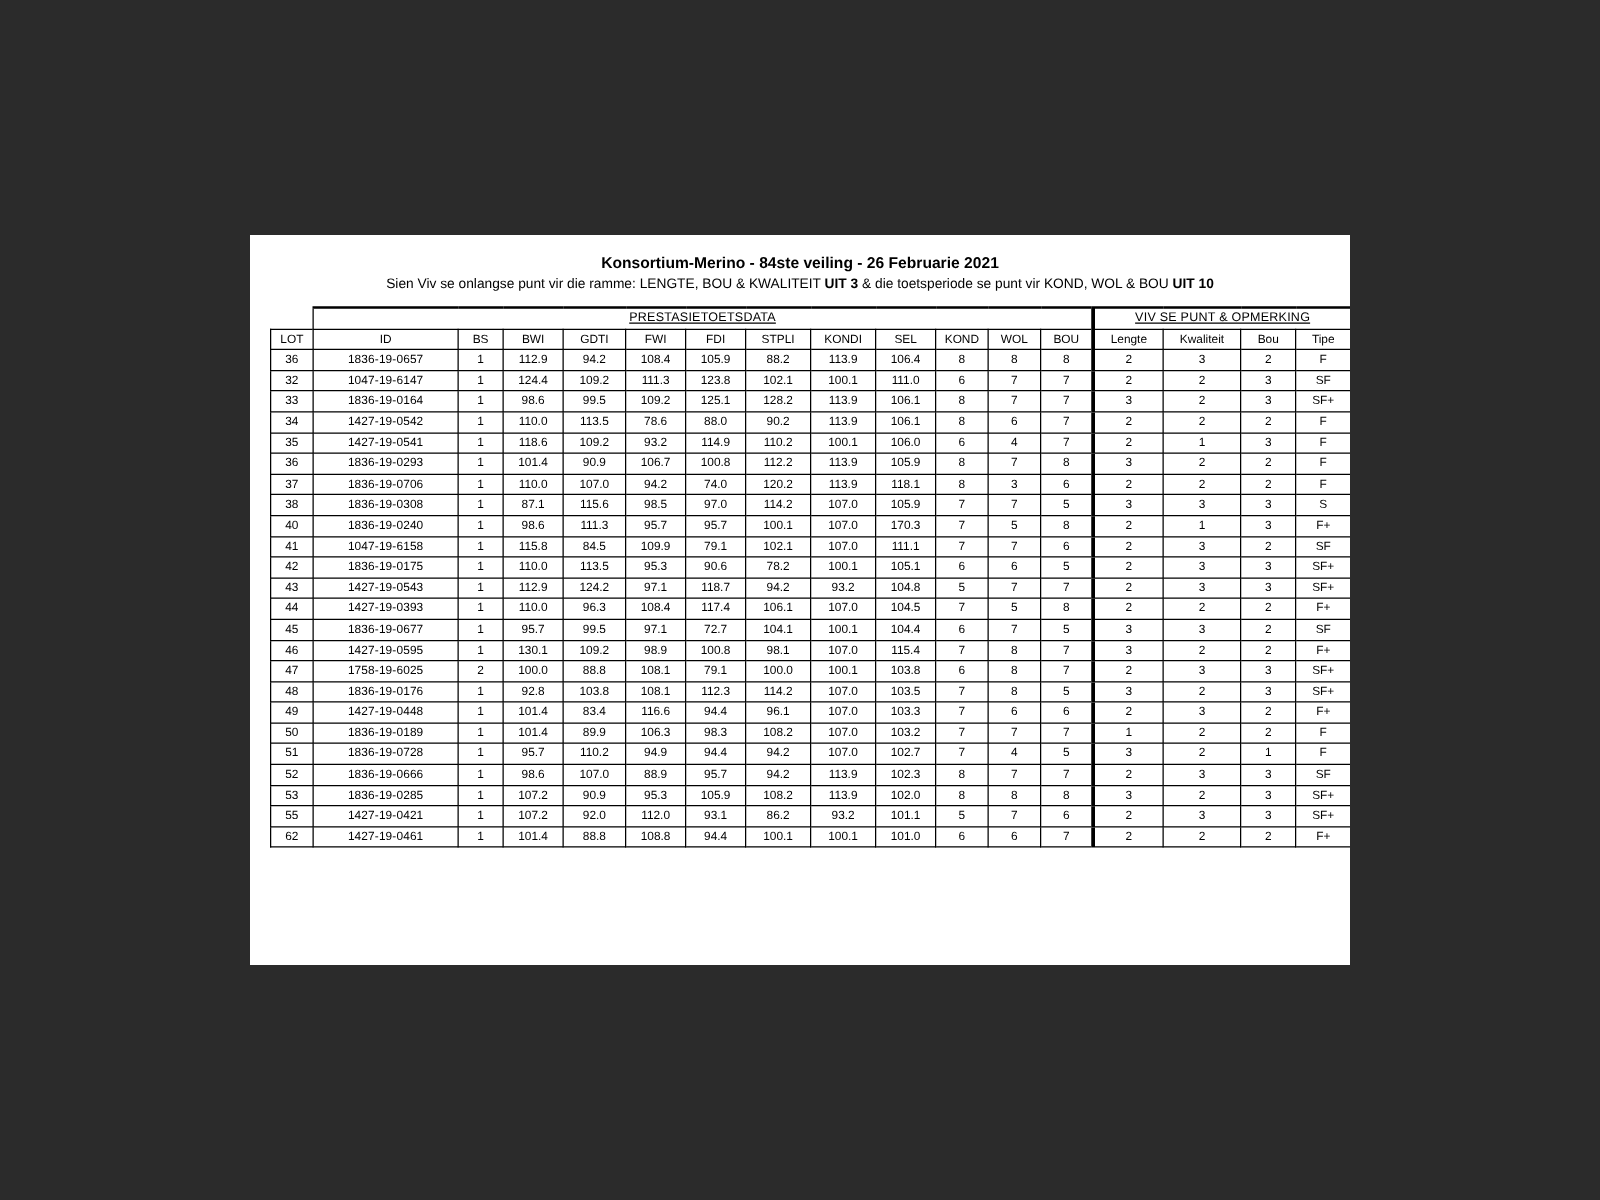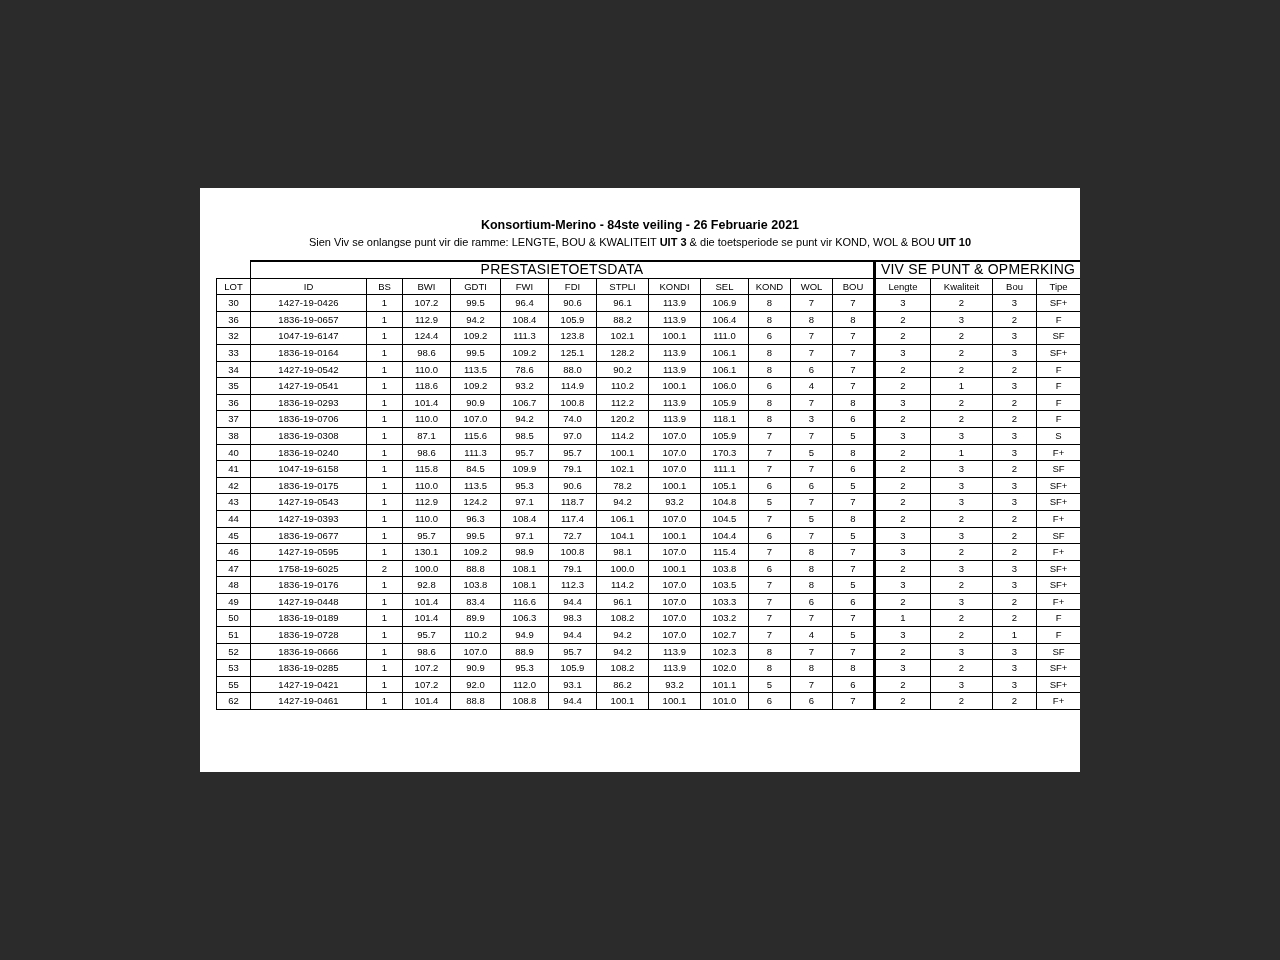--- a/index.html
+++ b/index.html
@@ -21,21 +21,20 @@
   }
   .title-block {
     text-align: center;
     padding-top: 14px;
   }
   .doc-title {
     font-size: 12.5px;
     font-weight: bold;
     color: #000;
     line-height: 16px;
-    margin-top: 15px;
   }
   .doc-subtitle {
     font-size: 11px;
     color: #000;
     line-height: 15px;
     margin-top: 2px;
     text-align: center;
   }
   .doc-subtitle b { font-weight: bold; }
 
@@ -54,22 +53,23 @@
     padding: 0;
     height: 15.6px;
     line-height: 15.6px;
     text-align: center;
     font-weight: normal;
     overflow: hidden;
     white-space: nowrap;
   }
   .grp-head {
     font-weight: bold;
-    font-size: 14px;
+    font-size: 10px;
     letter-spacing: .2px;
+    text-decoration: underline;
   }
   .col-head {
     font-weight: bold;
     font-size: 9.5px;
   }
   .noborder {
     border: none !important;
   }
   
   .sep-left {
@@ -132,39 +132,20 @@
           <th class="col-head">WOL</th>
           <th class="col-head">BOU</th>
           <th class="col-head sep-left">Lengte</th>
           <th class="col-head">Kwaliteit</th>
           <th class="col-head">Bou</th>
           <th class="col-head">Tipe</th>
         </tr>
       </thead>
       <tbody id="tbody">
           <tr>
-            <td>30</td>
-            <td class="id-cell">1427-19-0426</td>
-            <td>1</td>
-            <td>107.2</td>
-            <td>99.5</td>
-            <td>96.4</td>
-            <td>90.6</td>
-            <td>96.1</td>
-            <td>113.9</td>
-            <td>106.9</td>
-            <td>8</td>
-            <td>7</td>
-            <td>7</td>
-            <td class="sep-left">3</td>
-            <td>2</td>
-            <td>3</td>
-            <td>SF+</td>
-          </tr>
-          <tr>
             <td>36</td>
             <td class="id-cell">1836-19-0657</td>
             <td>1</td>
             <td>112.9</td>
             <td>94.2</td>
             <td>108.4</td>
             <td>105.9</td>
             <td>88.2</td>
             <td>113.9</td>
             <td>106.4</td>

